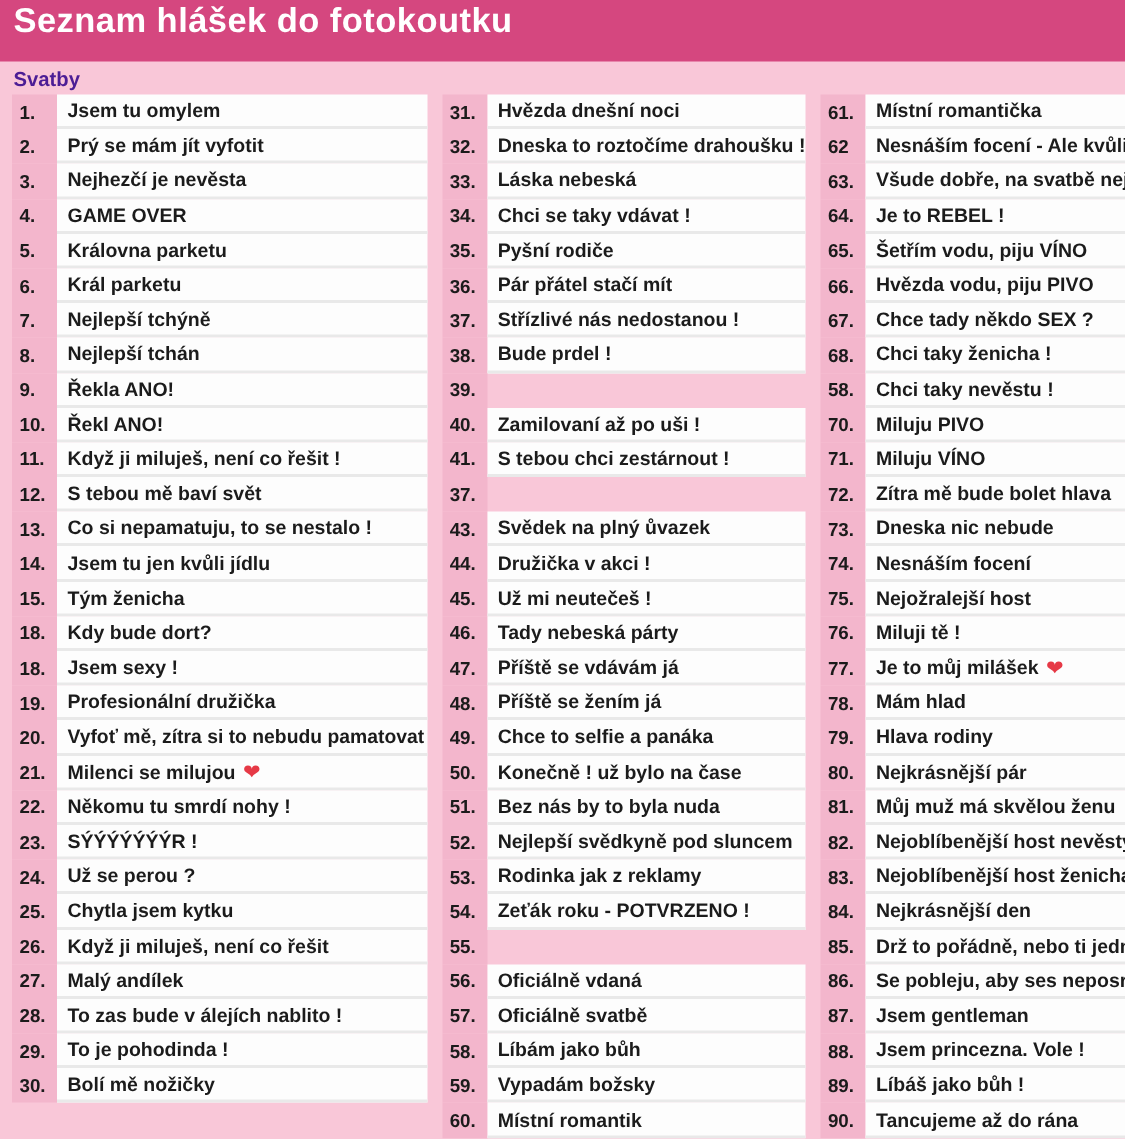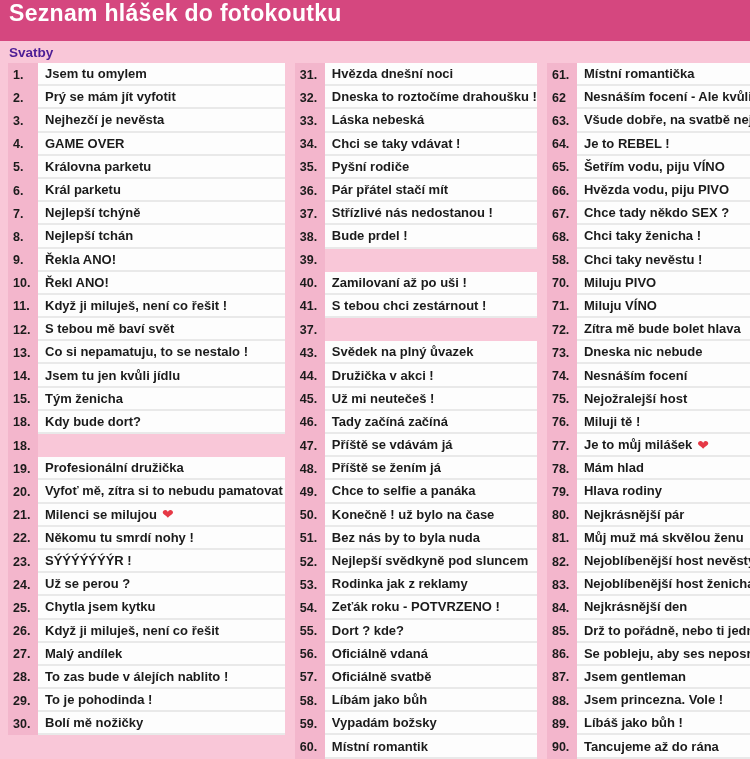--- a/index.html
+++ b/index.html
@@ -172,20 +172,23 @@
         </div>
       </div>
       <div class="row">
         <div class="num">18.</div>
         <div class="phrase">
           <span class="inner">Kdy bude dort?</span>
         </div>
       </div>
       <div class="row">
         <div class="num">18.</div>
+        <div class="phrase">
+          <span class="inner">Jsem sexy !</span>
+        </div>
       </div>
       <div class="row">
         <div class="num">19.</div>
         <div class="phrase">
           <span class="inner">Profesionální družička</span>
         </div>
       </div>
       <div class="row">
         <div class="num">20.</div>
         <div class="phrase">
@@ -334,21 +337,21 @@
       </div>
       <div class="row">
         <div class="num">45.</div>
         <div class="phrase">
           <span class="inner">Už mi neutečeš !</span>
         </div>
       </div>
       <div class="row">
         <div class="num">46.</div>
         <div class="phrase">
-          <span class="inner">Tady začíná začíná</span>
+          <span class="inner">Tady nebeská párty</span>
         </div>
       </div>
       <div class="row">
         <div class="num">47.</div>
         <div class="phrase">
           <span class="inner">Příště se vdávám já</span>
         </div>
       </div>
       <div class="row">
         <div class="num">48.</div>
@@ -387,23 +390,20 @@
         </div>
       </div>
       <div class="row">
         <div class="num">54.</div>
         <div class="phrase">
           <span class="inner">Zeťák roku - POTVRZENO !</span>
         </div>
       </div>
       <div class="row">
         <div class="num">55.</div>
-        <div class="phrase">
-          <span class="inner">Dort ? kde?</span>
-        </div>
       </div>
       <div class="row">
         <div class="num">56.</div>
         <div class="phrase">
           <span class="inner">Oficiálně vdaná</span>
         </div>
       </div>
       <div class="row">
         <div class="num">57.</div>
         <div class="phrase">

